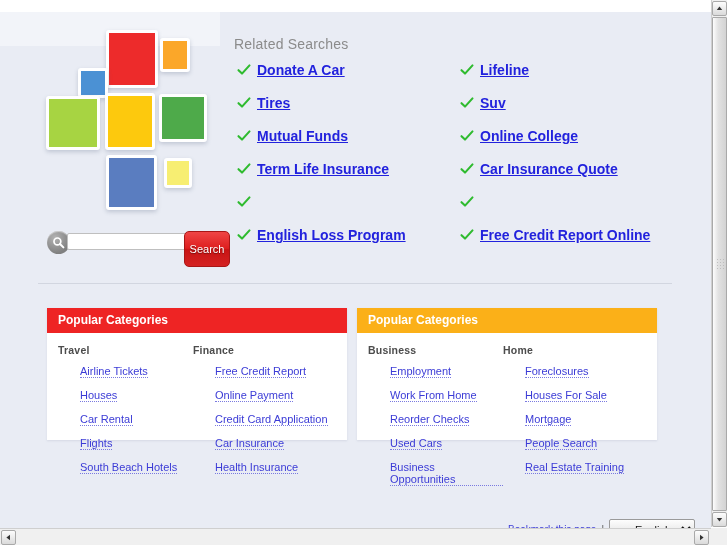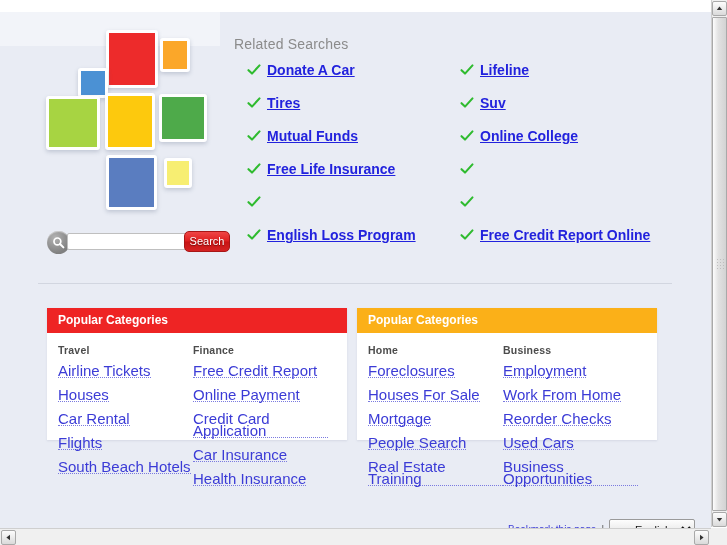--- a/index.html
+++ b/index.html
@@ -86,21 +86,21 @@
     background: #ffffff;
     font-family: "Liberation Sans", sans-serif;
     font-size: 11px;
     padding: 0 4px;
     outline: none;
     color: #333;
   }
   .search-btn {
     position: absolute;
     left: 137px; top: 0px;
-    width: 46px; height: 21px;
+    width: 46px; height: 36px;
     border: 1px solid #a81616;
     border-radius: 5px;
     background: linear-gradient(to bottom, #ef4545 0%, #de1f1f 48%, #c81414 52%, #d42222 100%);
     color: #ffffff;
     font-family: "Liberation Sans", sans-serif;
     font-size: 11px;
     font-weight: normal;
     text-shadow: 0 1px 1px rgba(0,0,0,0.45);
     cursor: pointer;
     padding: 0;
@@ -119,21 +119,21 @@
     position: absolute;
     left: 234px; top: 60px;
     width: 460px;
   }
   .link-row {
     position: absolute;
     display: flex;
     align-items: center;
     height: 20px;
   }
-  .col-a { left: 13px; justify-content: flex-end; }
+  .col-a { left: 3px; justify-content: flex-end; }
   .col-b { left: 226px; }
   .check {
     width: 14px; height: 14px;
     margin-right: 6px;
     flex: 0 0 auto;
   }
   .check svg { display: block; }
   .rlink {
     font-size: 14px;
     font-weight: bold;
@@ -182,28 +182,29 @@
   .cat-col { width: 135px; }
   .cat-title {
     font-size: 10.5px;
     font-weight: bold;
     color: #4c4c4c;
     margin-bottom: 9px;
     letter-spacing: 0.2px;
   }
   .cat-link {
     display: block;
-    font-size: 15px;
+    font-size: 11px;
     color: #3b3bd6;
     text-decoration: none;
     border-bottom: 1px dotted #7a7ae0;
     margin-bottom: 11px;
     width: fit-content;
     line-height: 12px;
     cursor: pointer;
+    margin-left: 22px;
   }
 
   
   .footer {
     position: absolute;
     right: 16px; bottom: 5px;
     display: flex;
     align-items: center;
     gap: 5px;
   }
@@ -349,21 +350,21 @@
             </svg>
           </span>
         <span class="rlink">Mutual Funds</span>
       </div>
       <div class="link-row col-a" style="top:99px">
         <span class="check">
             <svg width="14" height="14" viewBox="0 0 14 14">
               <path d="M1.5 7.2 L5 10.6 L12.5 2.4" fill="none" stroke="#2fbb2f" stroke-width="2.1" stroke-linecap="round" stroke-linejoin="round"></path>
             </svg>
           </span>
-        <span class="rlink">Free Life Insurance</span>
+        <span class="rlink">Term Life Insurance</span>
       </div>
       <div class="link-row col-a" style="top:132px">
         <span class="check">
             <svg width="14" height="14" viewBox="0 0 14 14">
               <path d="M1.5 7.2 L5 10.6 L12.5 2.4" fill="none" stroke="#2fbb2f" stroke-width="2.1" stroke-linecap="round" stroke-linejoin="round"></path>
             </svg>
           </span>
       </div>
       <div class="link-row col-a" style="top:165px">
         <span class="check">
@@ -397,20 +398,21 @@
             </svg>
           </span>
         <span class="rlink">Online College</span>
       </div>
       <div class="link-row col-b" style="top:99px">
         <span class="check">
             <svg width="14" height="14" viewBox="0 0 14 14">
               <path d="M1.5 7.2 L5 10.6 L12.5 2.4" fill="none" stroke="#2fbb2f" stroke-width="2.1" stroke-linecap="round" stroke-linejoin="round"></path>
             </svg>
           </span>
+        <span class="rlink">Car Insurance Quote</span>
       </div>
       <div class="link-row col-b" style="top:132px">
         <span class="check">
             <svg width="14" height="14" viewBox="0 0 14 14">
               <path d="M1.5 7.2 L5 10.6 L12.5 2.4" fill="none" stroke="#2fbb2f" stroke-width="2.1" stroke-linecap="round" stroke-linejoin="round"></path>
             </svg>
           </span>
       </div>
       <div class="link-row col-b" style="top:165px">
         <span class="check">
@@ -443,35 +445,35 @@
           <a class="cat-link">Car Insurance</a>
           <a class="cat-link">Health Insurance</a>
         </div>
       </div>
     </div>
 
     <div class="panel" id="panel-right">
       <div class="panel-head head-orange">Popular Categories</div>
       <div class="panel-body">
         <div class="cat-col">
+          <div class="cat-title">Business</div>
+          <a class="cat-link">Employment</a>
+          <a class="cat-link">Work From Home</a>
+          <a class="cat-link">Reorder Checks</a>
+          <a class="cat-link">Used Cars</a>
+          <a class="cat-link">Business Opportunities</a>
+        </div>
+        <div class="cat-col">
           <div class="cat-title">Home</div>
           <a class="cat-link">Foreclosures</a>
           <a class="cat-link">Houses For Sale</a>
           <a class="cat-link">Mortgage</a>
           <a class="cat-link">People Search</a>
           <a class="cat-link">Real Estate Training</a>
         </div>
-        <div class="cat-col">
-          <div class="cat-title">Business</div>
-          <a class="cat-link">Employment</a>
-          <a class="cat-link">Work From Home</a>
-          <a class="cat-link">Reorder Checks</a>
-          <a class="cat-link">Used Cars</a>
-          <a class="cat-link">Business Opportunities</a>
-        </div>
       </div>
     </div>
 
     <div class="footer">
       <span class="bookmark-link">Bookmark this page</span>
       <span class="footer-sep">|</span>
       <select class="lang-select">
         <option>English</option>
       </select>
     </div>

